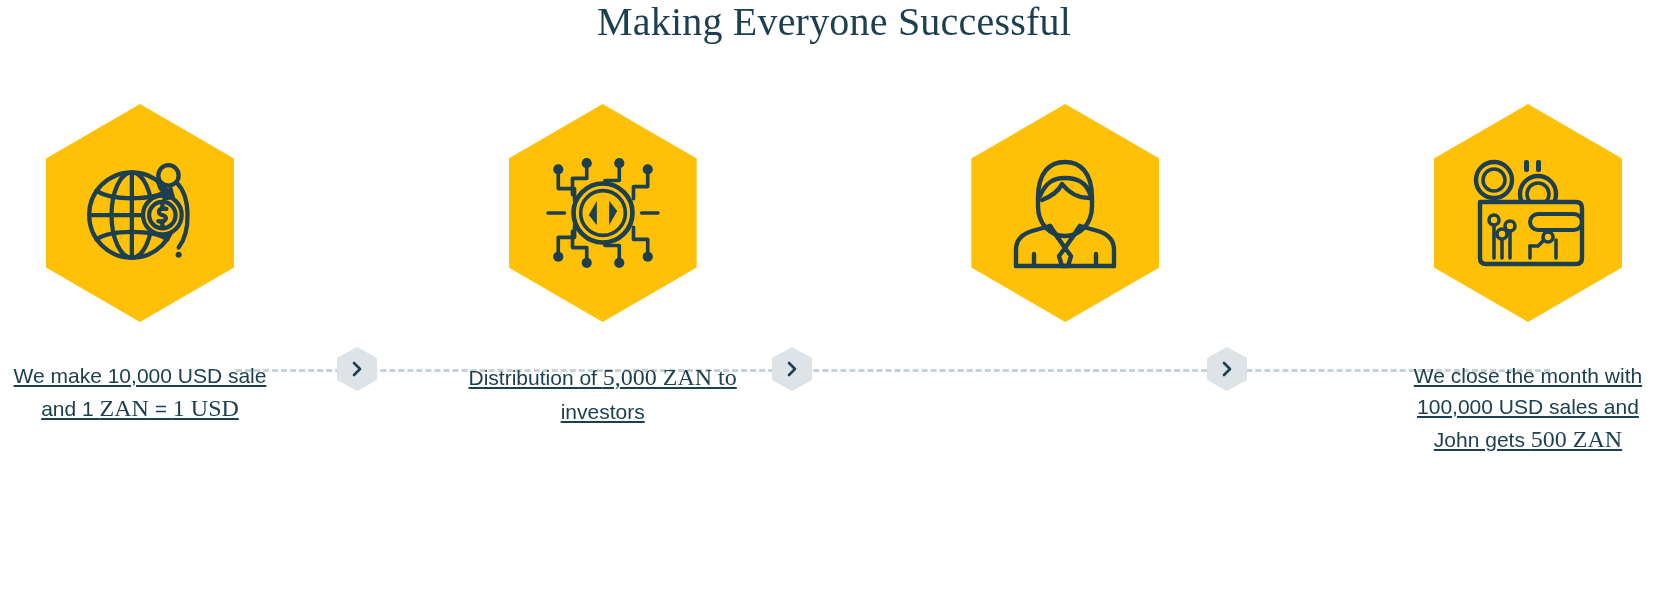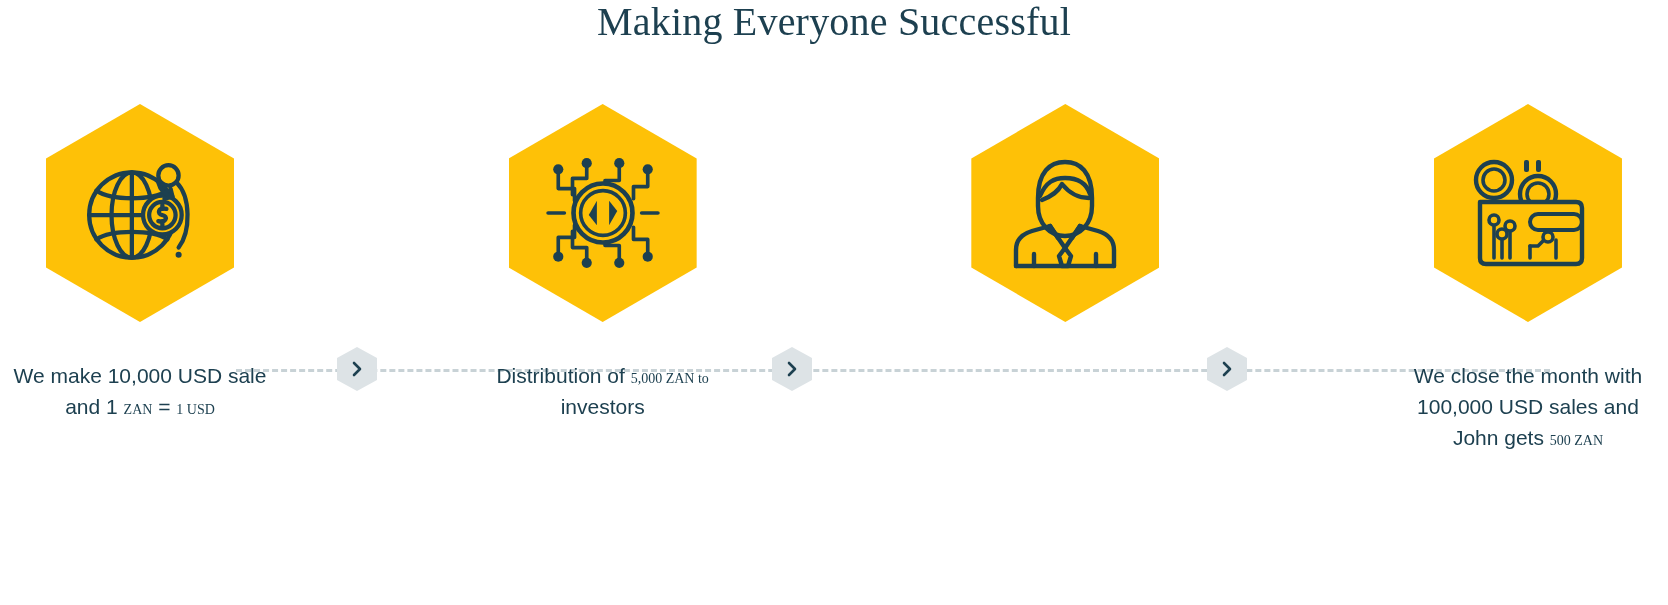--- a/index.html
+++ b/index.html
@@ -25,20 +25,21 @@
     line-height:1.1;
     color:#1d4050;
     letter-spacing:0.2px;
   }
 
   
   .flow {
     position:relative;
     margin-top:60px;
     height:370px;
+    text-decoration:underline;
   }
 
   
   .rail {
     position:absolute;
     top:265px;
     left:236px;
     right:118px;
     height:0;
     border-top:3px dashed #c8d2d6;
@@ -81,21 +82,21 @@
   .caption {
     margin-top:38px;
     text-align:center;
     font-size:21px;
     line-height:1.48;
     color:#1d4050;
     max-width:270px;
   }
   .caption .ser {
     font-family:"Liberation Serif", serif;
-    font-size:14px;
+    font-size:24px;
   }
 
   
   .connector {
     position:absolute;
     z-index:3;
     top:243px;
     width:44px;
     height:44px;
     display:flex;

